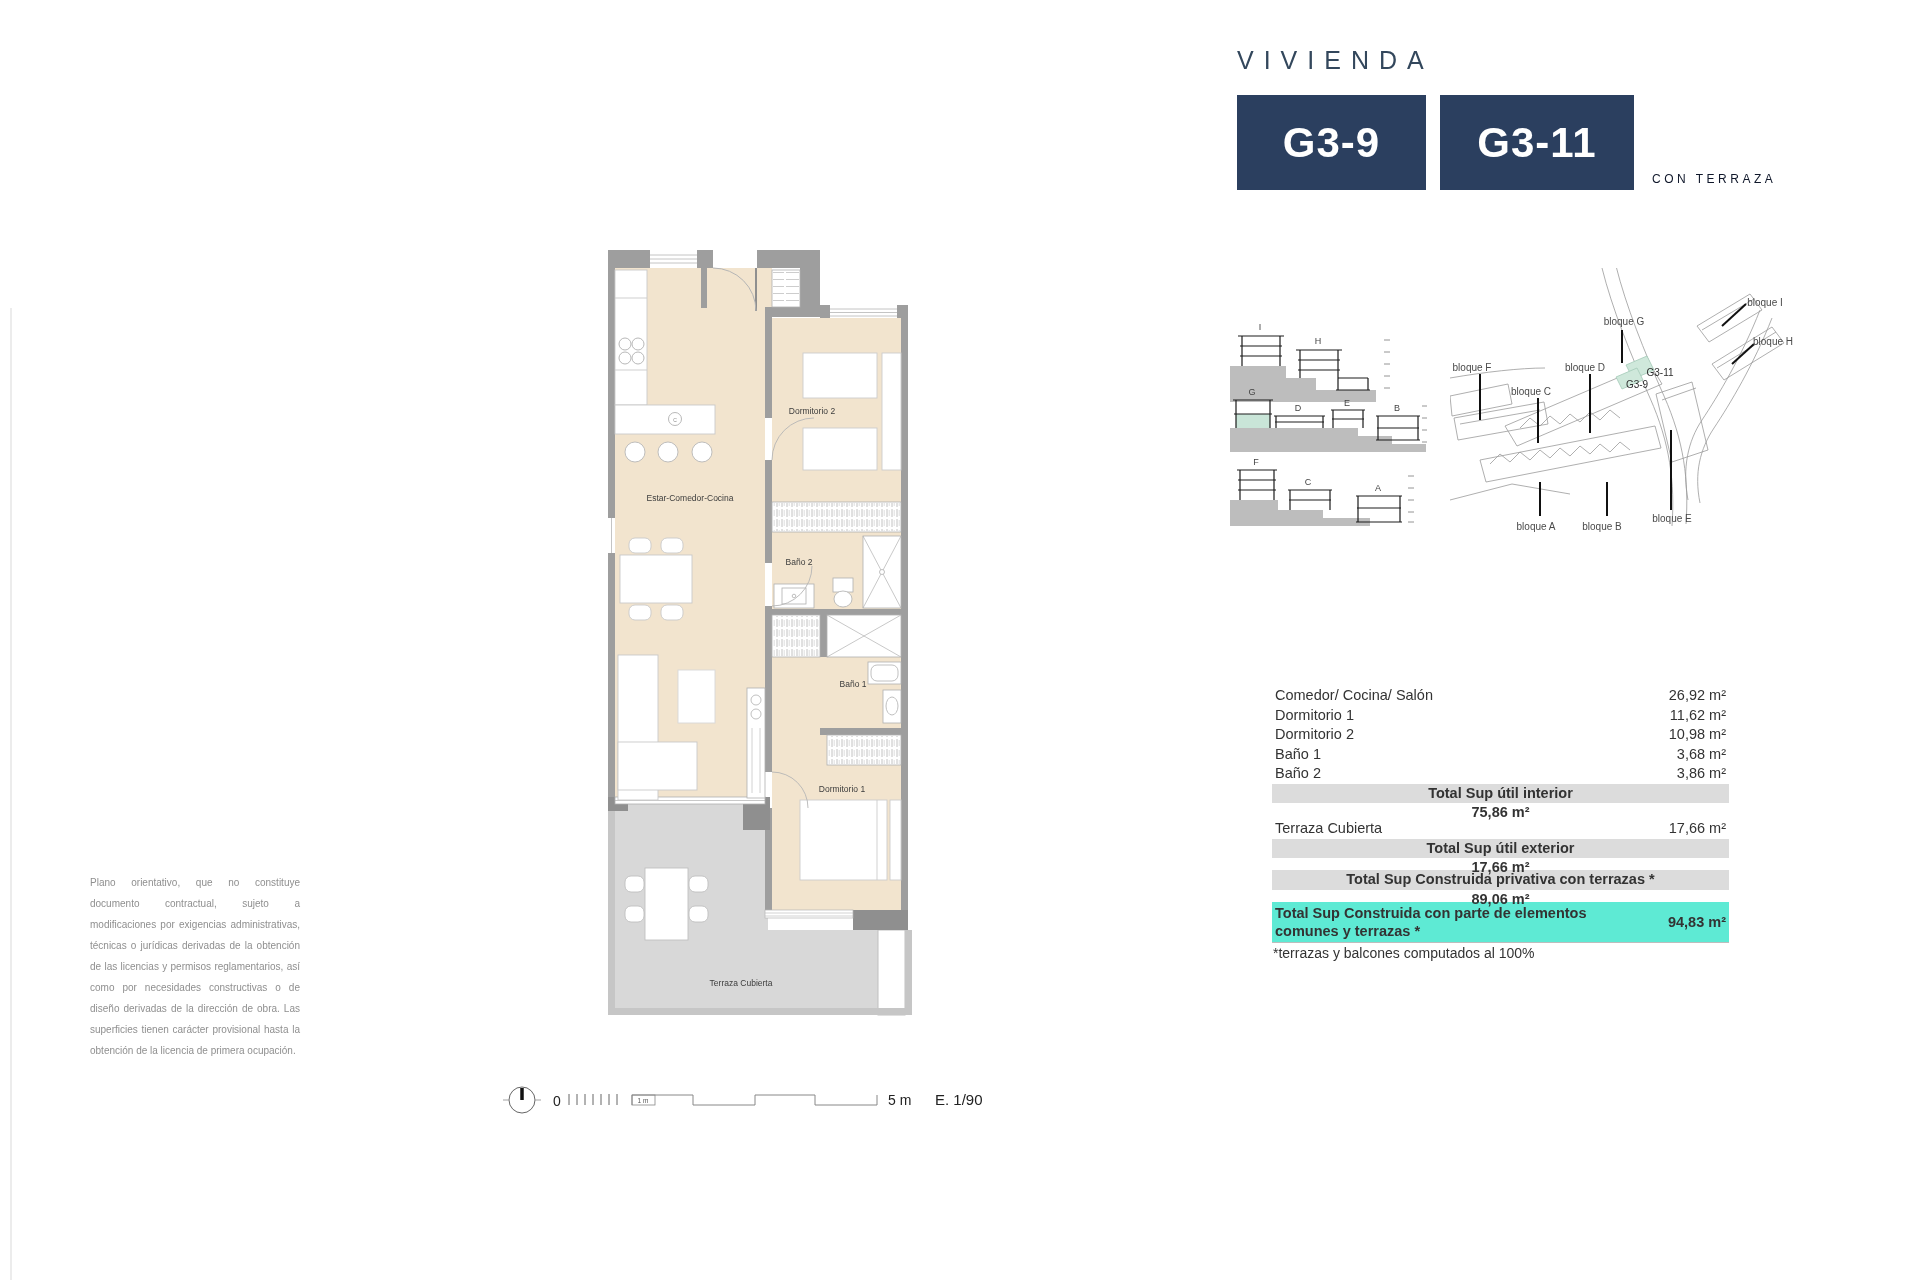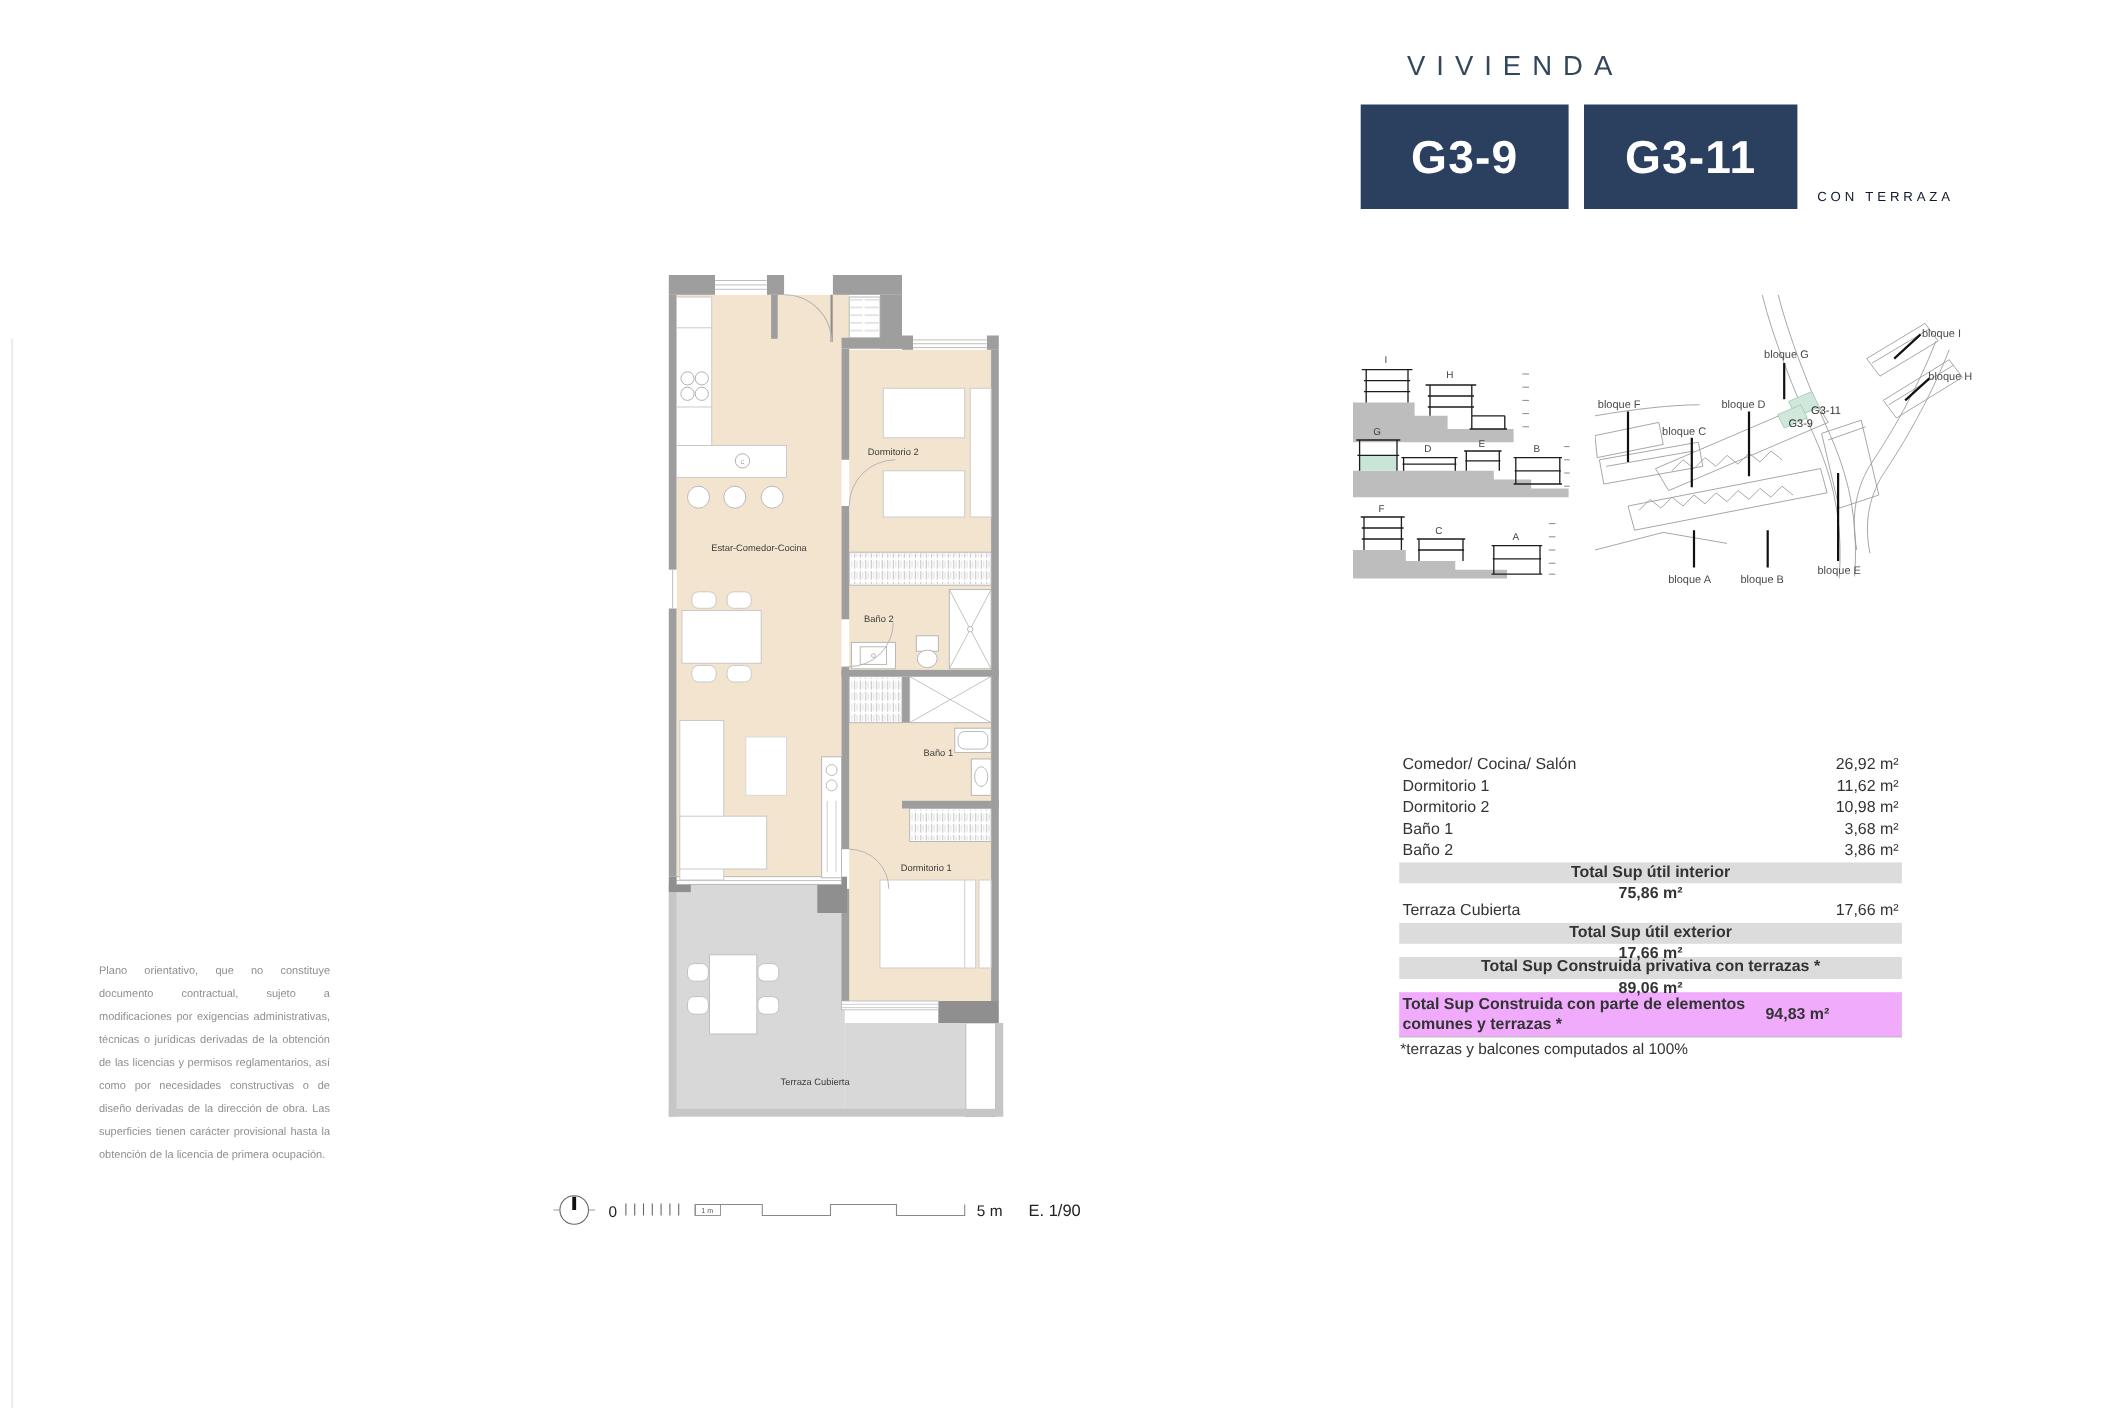--- a/index.html
+++ b/index.html
@@ -1,35 +1,35 @@
 <!DOCTYPE html>
 <html><head>
 <meta charset="utf-8">
 <style>
   html,body{margin:0;padding:0;background:#ffffff;}
   body{width:1920px;height:1280px;position:relative;overflow:hidden;
        font-family:"Liberation Sans", sans-serif;color:#2f2f2f;}
   .abs{position:absolute;}
 
   
-  .viv-title{font-size:25px;letter-spacing:10px;color:#33475c;font-weight:400;margin-left:42px;}
+  .viv-title{font-size:25px;letter-spacing:10px;color:#33475c;font-weight:400;}
   .badge{background:#2b3f5f;color:#ffffff;font-weight:bold;font-size:42px;
          display:flex;align-items:center;justify-content:center;letter-spacing:1px;}
   .subtitle{font-size:12px;letter-spacing:3.5px;color:#0f172a;}
 
   
   .area-table{width:457px;font-size:14.5px;color:#333;}
   .trow{display:flex;justify-content:space-between;align-items:center;
         height:19.5px;line-height:19.5px;padding:0 3px;}
   .trow .val{white-space:nowrap;}
   .total{background:#dcdcdc;font-weight:bold;flex-direction:column;}
   .tgap{height:16px;}
   .tgap-s{height:12px;}
-  .bigtotal{background:#f0abfc;font-weight:bold;display:flex;
-            align-items:center;padding:2px 3px;
+  .bigtotal{background:#5eead4;font-weight:bold;display:flex;
+            justify-content:space-between;align-items:center;padding:2px 3px;
             border-bottom:1px solid #bdbdbd;}
   .bigtotal .lbl{width:330px;line-height:18px;}
   .footnote{font-weight:normal;font-size:14px;height:20px;line-height:20px;padding:0 1px;}
 
   
   .disclaimer{width:210px;font-size:10px;line-height:21px;color:#8f8f8f;
               text-align:justify;}
 
   .page-edge{background:#ececec;}
 

